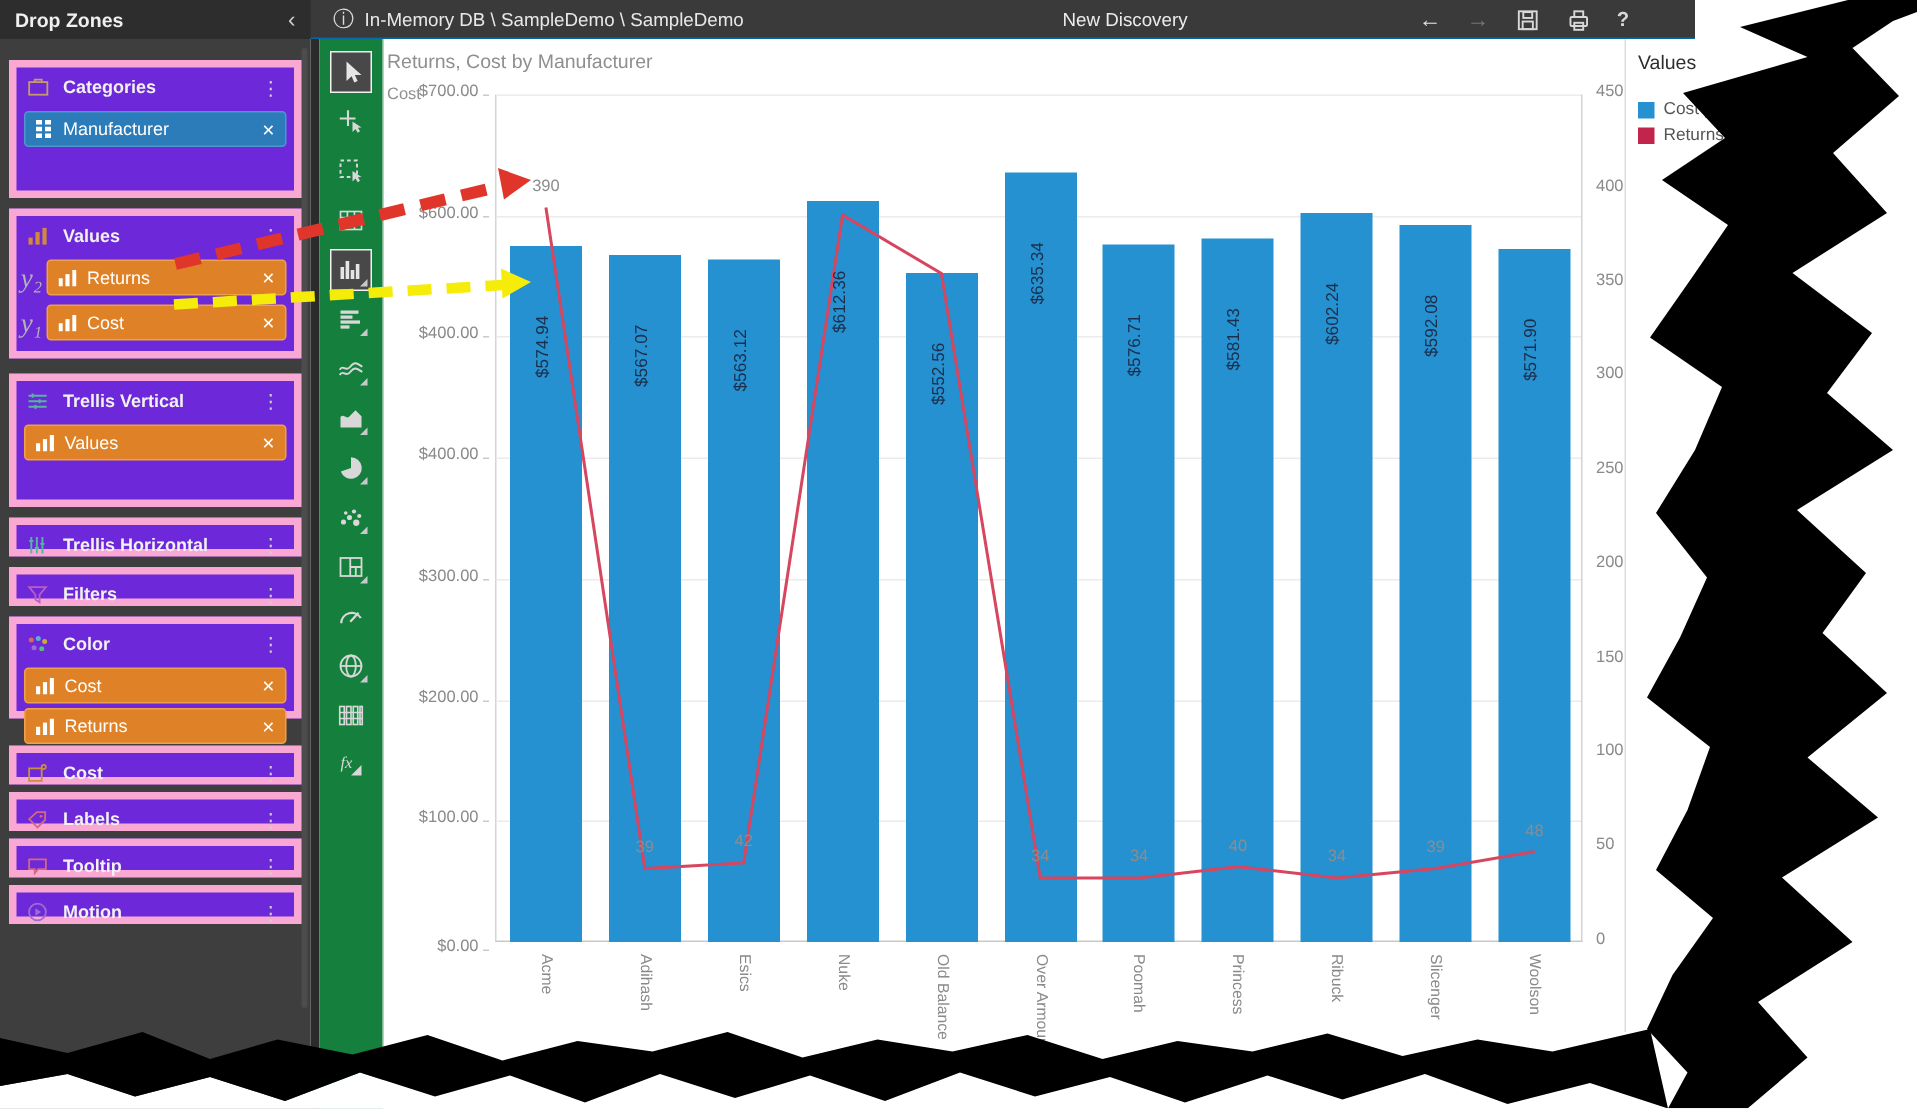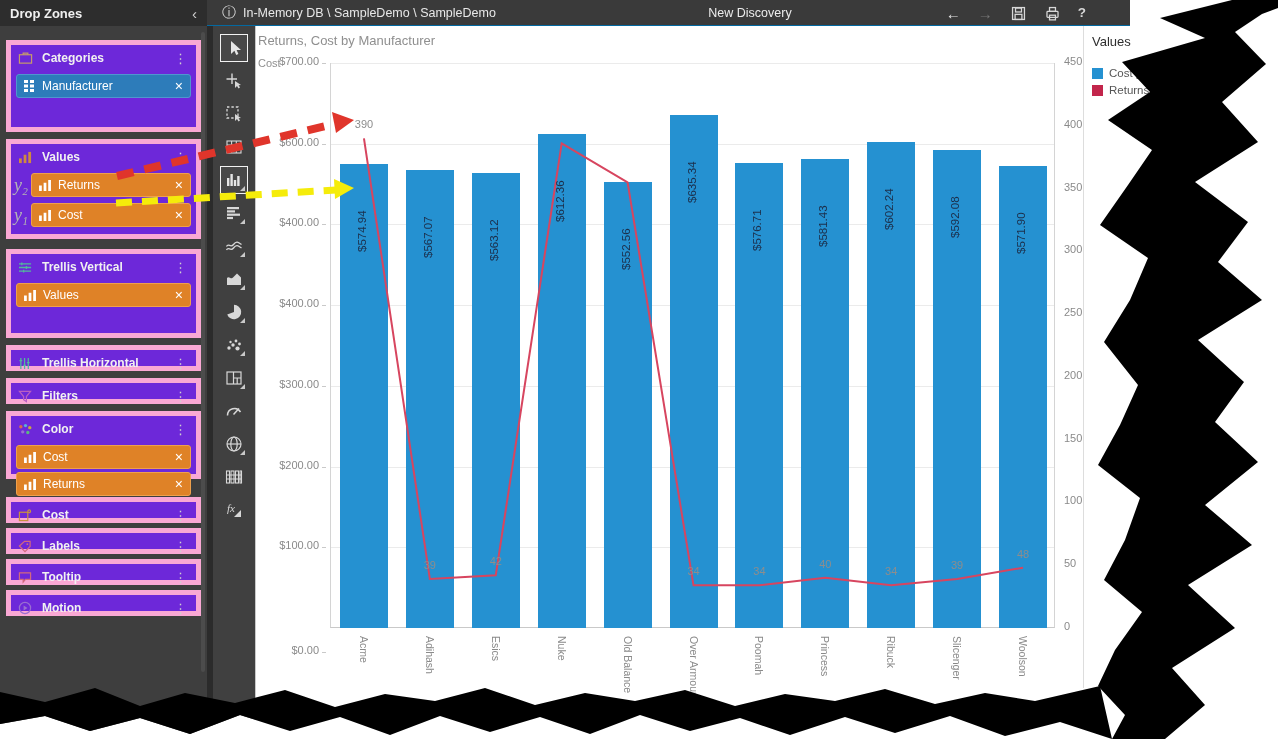--- a/index.html
+++ b/index.html
@@ -38,21 +38,21 @@
   .dz-row .chip { flex:1; margin-left:0; }
   .box-cat { height:92px; }
   .box-values { height:100px; margin-bottom:10px; }
   .box-tv { height:89px; }
   .box-single { height:26px; }
   .box-color { height:68px; margin-bottom:18px; }
   .mb5 { margin-bottom:5px; }
 
   
   .panel-gap { position:absolute; left:207px; top:26px; width:6px; height:713px; background:#2b2b2b; z-index:4; }
-  .toolbar { position:absolute; left:213px; top:26px; width:42px; height:713px; background:#404040; z-index:4; padding-top:8px; }
+  .toolbar { position:absolute; left:213px; top:26px; width:42px; height:713px; background:#15803d; z-index:4; padding-top:8px; }
   .tool { position:relative; width:28px; height:28px; margin:0 auto 5px auto; display:flex; align-items:center; justify-content:center; color:#d8d8d8; cursor:pointer; border:1px solid transparent; }
   .tool.selected { border:1px solid #f2f2f2; background:#484848; }
   .tool svg { display:block; }
   .tool .sub { position:absolute; right:2px; bottom:2px; width:0; height:0; border-left:5px solid transparent; border-bottom:5px solid #c9c9c9; }
 
   
   .content { position:absolute; left:255px; top:26px; width:1023px; height:713px; background:#fff; border-left:1px solid #c9c9c9; z-index:1; }
   .chart-title { position:absolute; left:258px; top:33px; font-size:13px; color:#8f8f8f; z-index:2; }
   .axis-title { position:absolute; left:258px; top:57px; font-size:11px; color:#8f8f8f; z-index:2; }
   #plot { position:absolute; left:330px; top:63px; width:725px; height:565px; border-left:1px solid #d4d4d4; border-right:1px solid #d4d4d4; border-bottom:1px solid #c9c9c9; z-index:2; }
@@ -478,21 +478,21 @@
           <text x="3" y="12" font-family="Liberation Serif, serif" font-style="italic" font-size="11" fill="#d8d8d8">fx</text>
           <path d="M10 17 L17 17 L17 10 Z" fill="#d8d8d8"></path>
         </svg>
     </div>
   </div>
 
   <div class="content"></div>
   <div class="chart-title">Returns, Cost by Manufacturer</div>
   <div class="axis-title">Cost</div>
   <div id="yleft">
-      <div class="ytick-left" style="top: 581px;">$0.00</div>
+      <div class="ytick-left" style="top: 562px;">$0.00</div>
       <div class="ytick-left" style="top: 476.286px;">$100.00</div>
       <div class="ytick-left" style="top: 395.571px;">$200.00</div>
       <div class="ytick-left" style="top: 314.857px;">$300.00</div>
       <div class="ytick-left" style="top: 234.143px;">$400.00</div>
       <div class="ytick-left" style="top: 153.429px;">$400.00</div>
       <div class="ytick-left" style="top: 72.7143px;">$600.00</div>
       <div class="ytick-left" style="top: -8px; margin-left: 40px;">$700.00</div>
     </div>
   <div id="yright">
       <div class="ytick-right" style="top: 557px;">0</div>

